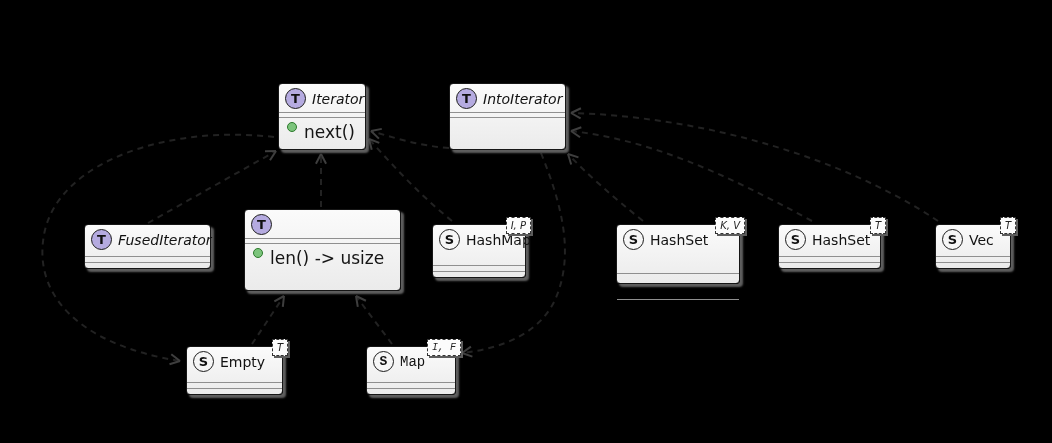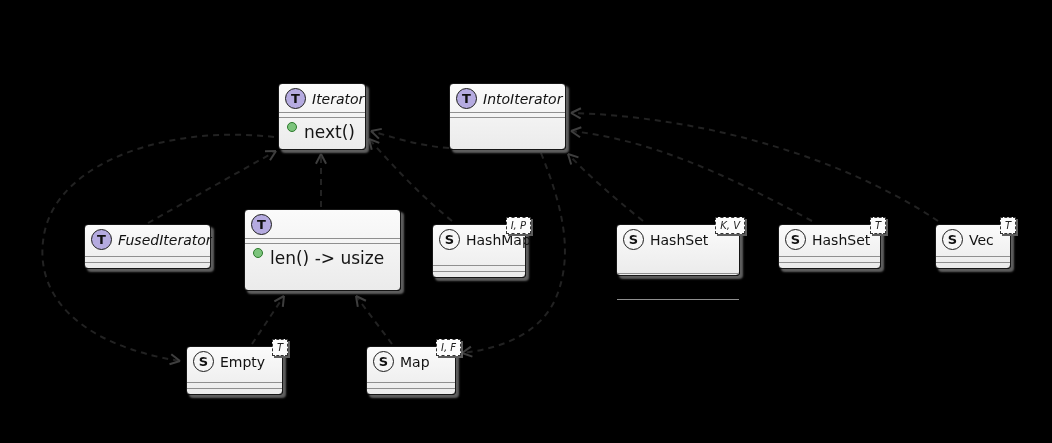--- a/index.html
+++ b/index.html
@@ -155,21 +155,21 @@
       <div class="title-row">
         <span class="stereo-circle">S</span>
         <span class="class-title">HashMap</span>
       </div>
       <div class="flex-fill"></div>
       <div class="sep"></div>
       <div class="sp5"></div>
       <div class="sep"></div>
       <div class="sp5"></div>
     </div>
-    <div class="class-box struct" style="left: 616px; top: 224px; width: 124px; height: 52px; gap: 10px;">
+    <div class="class-box struct" style="left: 616px; top: 224px; width: 124px; height: 60px; gap: 10px;">
       <div class="generics-tag">K, V</div>
       <div class="title-row">
         <span class="stereo-circle">S</span>
         <span class="class-title">HashSet</span>
       </div>
       <div class="flex-fill"></div>
       <div class="sep"></div>
       <div class="sp5"></div>
       <div class="sep"></div>
       <div class="sp5"></div>
@@ -203,21 +203,21 @@
       <div class="title-row">
         <span class="stereo-circle">S</span>
         <span class="class-title">Empty</span>
       </div>
       <div class="flex-fill"></div>
       <div class="sep"></div>
       <div class="sp5"></div>
       <div class="sep"></div>
       <div class="sp5"></div>
     </div>
-    <div class="class-box struct" style="left: 366px; top: 346px; width: 90px; height: 49px;">
+    <div class="class-box struct" style="left: 366px; top: 346px; width: 90px; height: 49px; font-family: Liberation Mono, monospace;">
       <div class="generics-tag">I, F</div>
       <div class="title-row">
         <span class="stereo-circle">S</span>
         <span class="class-title">Map</span>
       </div>
       <div class="flex-fill"></div>
       <div class="sep"></div>
       <div class="sp5"></div>
       <div class="sep"></div>
       <div class="sp5"></div>

